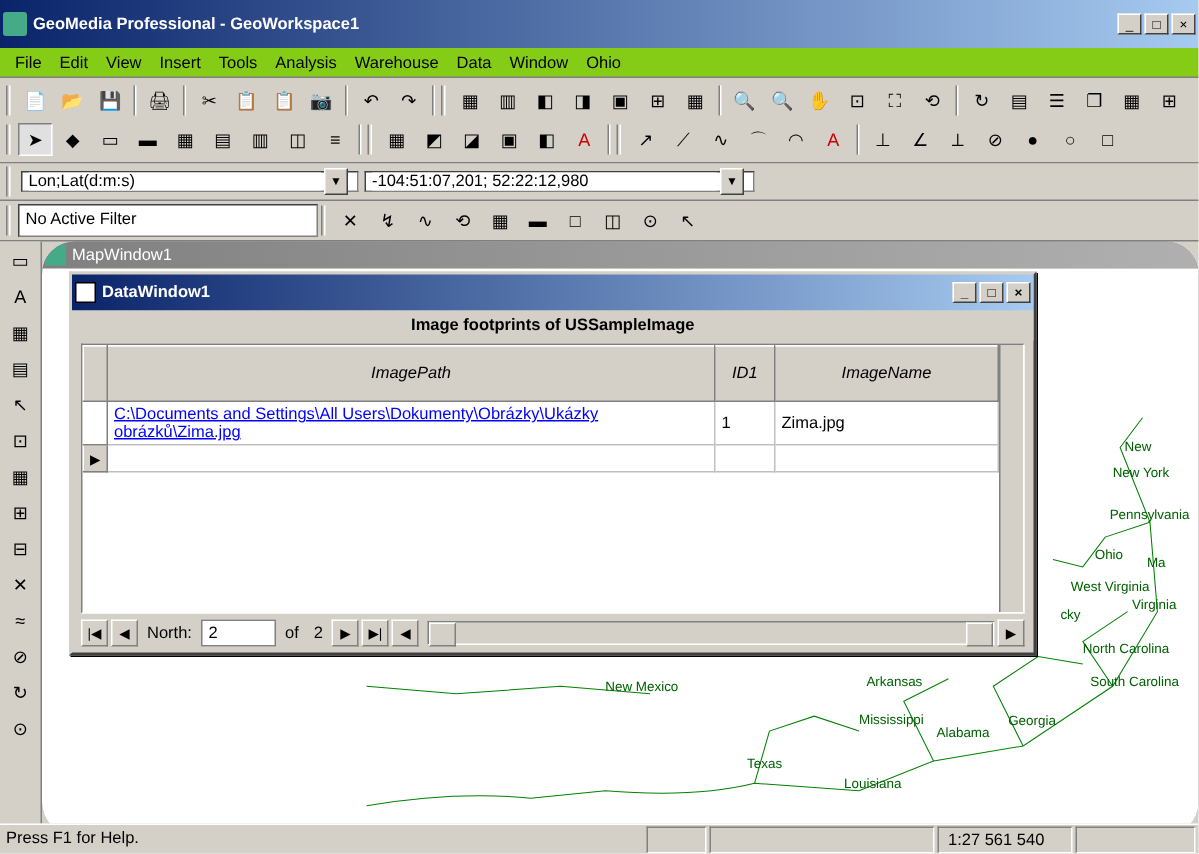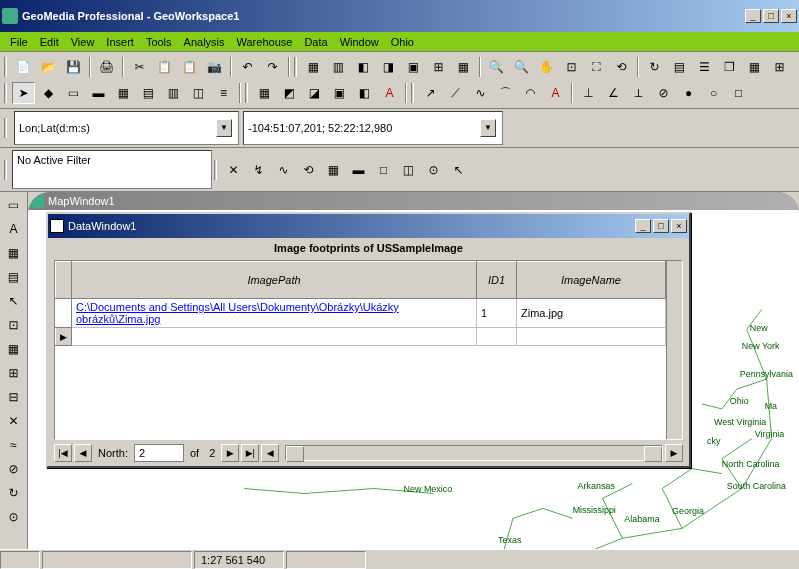--- a/index.html
+++ b/index.html
@@ -19,47 +19,47 @@
 
 .toolbars { background: #d4d0c8; padding: 2px 4px; border-bottom: 1px solid #808080; }
 .toolbar-row { display: flex; align-items: center; gap: 2px; padding: 2px 0; flex-wrap: wrap; }
 .tbtn { width: 23px; height: 22px; background: #d4d0c8; border: 1px solid #d4d0c8; display: flex; align-items: center; justify-content: center; cursor: pointer; font-size: 12px; }
 .tbtn.pressed { border-color: #808080 #fff #fff #808080; background: #e0e0e0; }
 .tsep { width: 2px; height: 20px; border-left: 1px solid #808080; border-right: 1px solid #fff; margin: 0 2px; }
 .tgrip { width: 3px; height: 20px; border-left: 1px solid #808080; border-right: 1px solid #fff; margin-right: 3px; }
 
 
 .coord-row { display: flex; align-items: center; gap: 4px; padding: 2px 4px; background: #d4d0c8; border-bottom: 1px solid #808080; }
-.dropdown { height: 34px; background: #fff; border: 1px solid #808080; border-top-color: #404040; border-left-color: #404040; display: flex; align-items: center; padding: 0 2px 0 4px; }
+.dropdown { height: 14px; background: #fff; border: 1px solid #808080; border-top-color: #404040; border-left-color: #404040; display: flex; align-items: center; padding: 0 2px 0 4px; }
 .dropdown input { border: none; outline: none; font-size: 11px; background: #fff; }
 .dropbtn { width: 16px; height: 18px; background: #d4d0c8; border: 1px solid #fff; border-right-color: #404040; border-bottom-color: #404040; text-align: center; font-size: 8px; line-height: 16px; margin-left: 2px; }
 
 
 .filter-row { display: flex; align-items: center; gap: 2px; padding: 2px 4px; background: #d4d0c8; border-bottom: 1px solid #808080; }
-.filter-box { height: 39px; background: #fff; border: 1px solid #808080; border-top-color: #404040; border-left-color: #404040; padding: 3px 4px; width: 200px; }
+.filter-box { height: 22px; background: #fff; border: 1px solid #808080; border-top-color: #404040; border-left-color: #404040; padding: 3px 4px; width: 200px; }
 
 
 .workarea { position: relative; height: 396px; display: flex; }
 .side-toolbar { width: 28px; background: #d4d0c8; border-right: 1px solid #808080; display: flex; flex-direction: column; align-items: center; padding: 2px 0; gap: 2px; }
 .side-toolbar .tbtn { width: 23px; height: 22px; }
 
 .mdi-area { flex: 1; position: relative; background: #808080; overflow: hidden; border-radius: 22px; }
 
 
 .mapwindow { position: absolute; left: 0; top: 0; right: 0; bottom: 0; }
 .mapwindow .childbar { height: 18px; background: linear-gradient(to right, #0a246a, #a6caf0); display: flex; align-items: center; padding: 0 2px; color: white; }
 .mapwindow .childbar.inactive { background: linear-gradient(to right, #808080, #b0b0b0); }
 .mapwindow .map-content { background: #fff; height: calc(100% - 18px); position: relative; overflow: hidden; }
 
 .map-svg { width: 100%; height: 100%; }
 .map-label { font-size: 9px; fill: #006000; font-family: Arial; }
 
 
 .datawindow { position: absolute; left: 18px; top: 20px; width: 645px; height: 256px; background: #d4d0c8; border: 2px solid; border-color: #d4d0c8 #404040 #404040 #d4d0c8; box-shadow: 1px 1px 0 #000; }
-.datawindow .childbar { height: 18px; background: linear-gradient(to right, #0a246a, #a6caf0); display: flex; align-items: center; padding: 12px 2px; color: white; }
+.datawindow .childbar { height: 18px; background: linear-gradient(to right, #0a246a, #a6caf0); display: flex; align-items: center; padding: 12px 2px; color: white; font-weight: bold; }
 .datawindow .subtitle { text-align: center; font-weight: bold; padding: 4px; background: #d4d0c8; }
 .datawindow .grid-wrap { position: relative; margin: 2px 6px; border: 1px solid; border-color: #808080 #fff #fff #808080; background: #fff; height: 180px; display: flex; }
 .datawindow .grid-inner { flex: 1; overflow: hidden; }
 .datawindow .vscroll { width: 16px; background: #d4d0c8; border-left: 1px solid #808080; }
 
 .grid-table { width: 100%; border-collapse: collapse; }
 .grid-table th { background: #d4d0c8; border: 1px solid; border-color: #fff #808080 #808080 #fff; padding: 12px 4px; font-weight: normal; text-align: center; height: 18px; font-style: italic; }
 .grid-table td { border: 1px solid #c0c0c0; padding: 2px 4px; height: 18px; background: #fff; }
 .grid-table .rowhead { width: 16px; background: #d4d0c8; border: 1px solid; border-color: #fff #808080 #808080 #fff; }
 .grid-table .linkcell { color: #0000ff; text-decoration: underline; cursor: pointer; }
@@ -318,17 +318,18 @@
         <div class="navbtn">▶|</div>
         <div class="navbtn">◀</div>
         <div class="hscroll"></div>
         <div class="navbtn">▶</div>
       </div>
     </div>
   </div>
 </div>
 
 <div class="statusbar">
+  <div class="status-cell main">Press F1 for Help.</div>
   <div class="status-cell" style="width:40px"></div>
   <div class="status-cell" style="width:150px"></div>
   <div class="status-cell" style="width:90px">1:27 561 540</div>
   <div class="status-cell" style="width:80px"></div>
 </div>
 
 </body></html>

